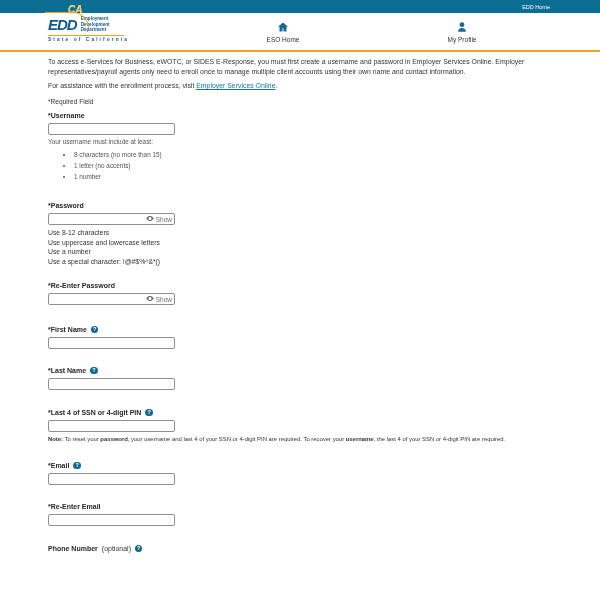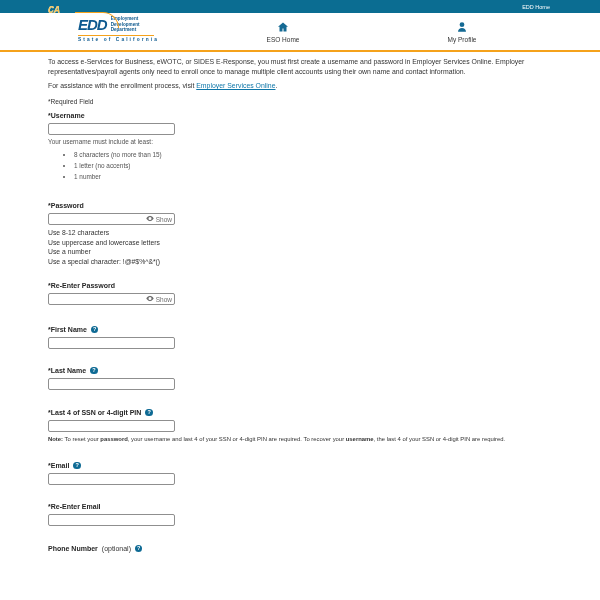--- a/index.html
+++ b/index.html
@@ -18,26 +18,27 @@
   }
   .ca-logo {
     position: absolute;
     left: 48px;
     top: 0px;
     color: #fff;
     cursor: pointer;
     line-height: 1;
   }
   .ca-logo .ca {
-    font-family: Liberation Mono, monospace;
+    font-family: Liberation Sans, sans-serif;
     font-style: italic;
     font-weight: bold;
     font-size: 10px;
     color: #f5c65e;
     text-shadow: 0 0 0.5px #ffffff;
+    margin-left: 20px;
   }
   .ca-logo .gov {
     font-size: 4px;
     color: #e8eef2;
     vertical-align: bottom;
     margin-left: -2px;
   }
   .topbar-link {
     position: absolute;
     right: 50px;
@@ -51,21 +52,20 @@
     height: 37px;
     background: #ffffff;
     position: relative;
   }
   .edd-logo {
     position: absolute;
     left: 48px;
     top: 3px;
     width: 76px;
     cursor: pointer;
-    margin-left: 30px;
   }
   .edd-logo-top { display: flex; align-items: flex-end; position: relative; }
   .edd-arc {
     position: absolute;
     left: -3px;
     top: -4px;
     width: 44px;
     height: 16px;
     border: 1.4px solid #f5a21b;
     border-bottom: none;

